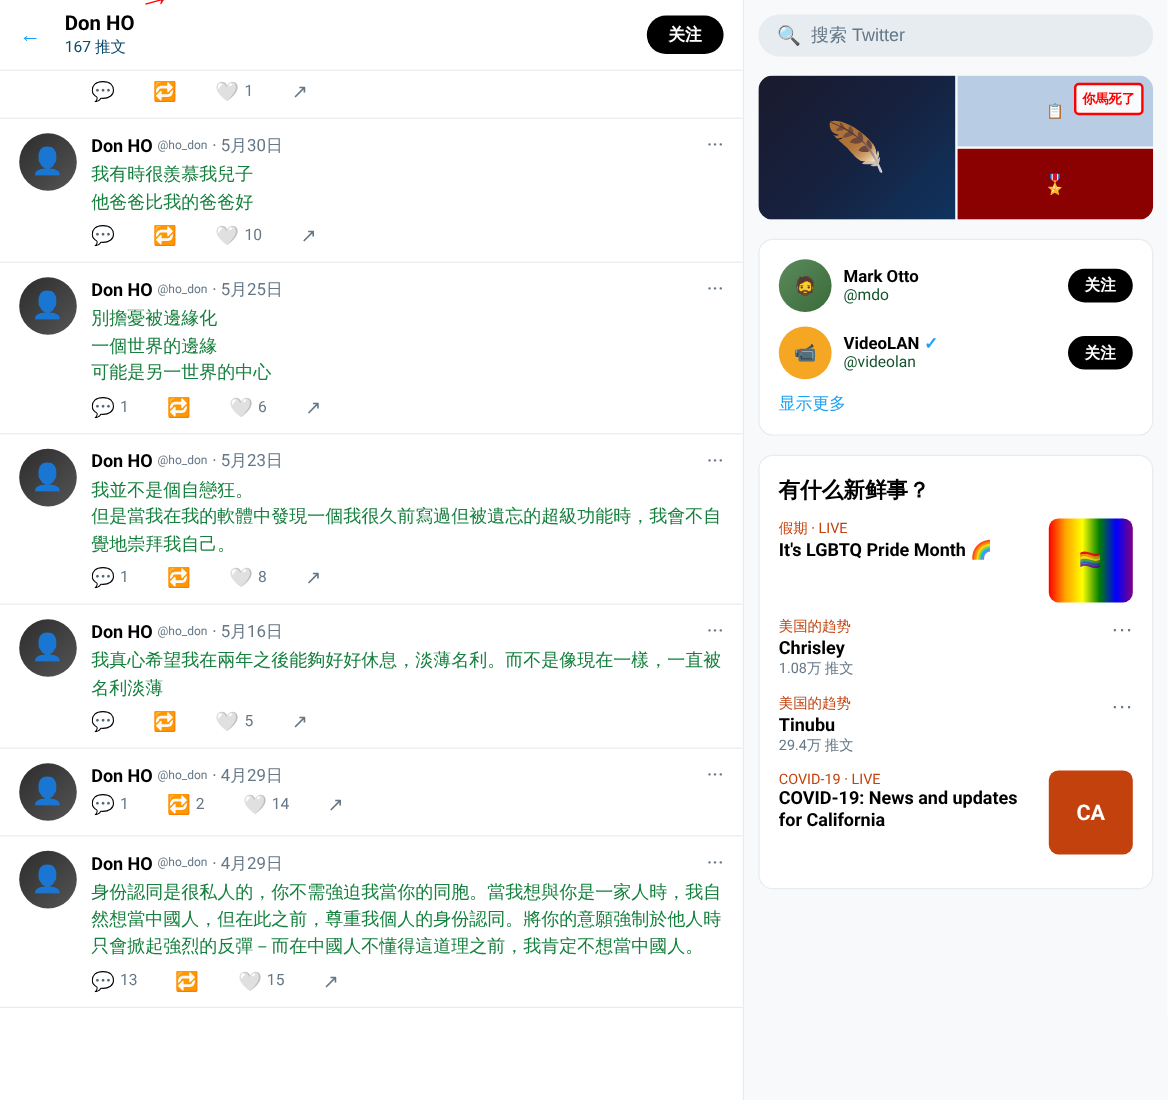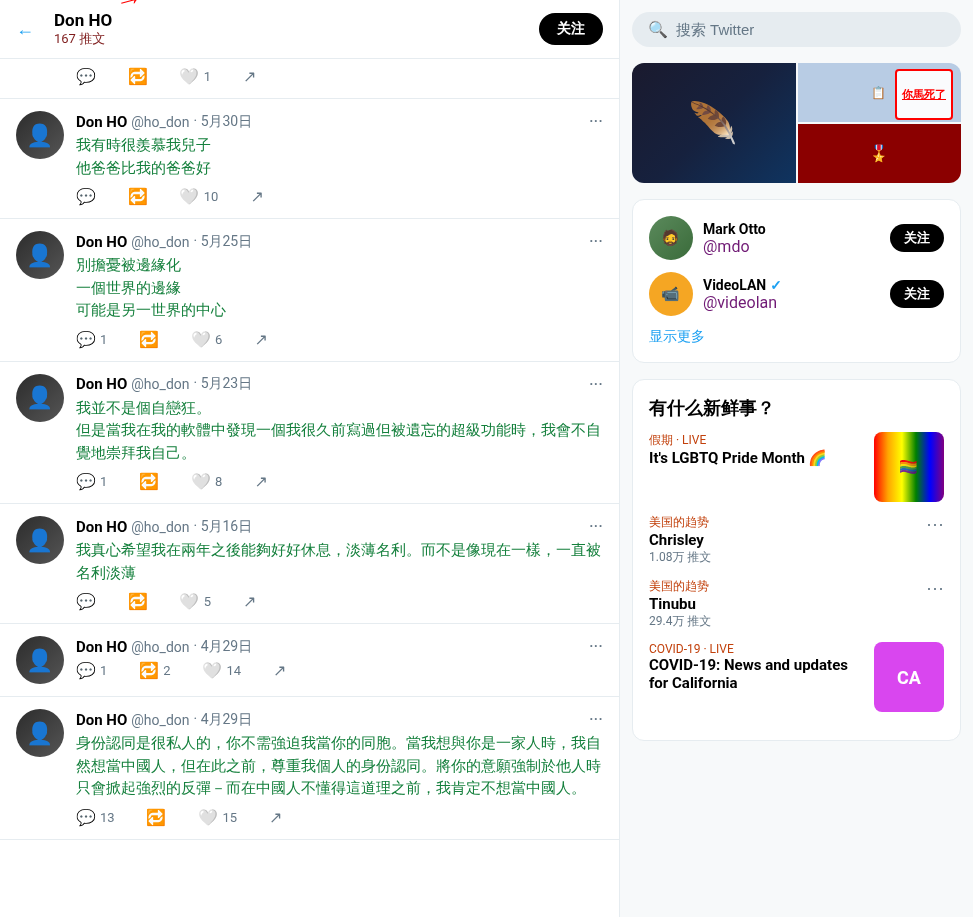--- a/index.html
+++ b/index.html
@@ -6,34 +6,34 @@
     body { font-family: -apple-system, BlinkMacSystemFont, "Segoe UI", Roboto, sans-serif; background: #fff; display: flex; width: 973px; min-height: 917px; font-size: 15px; }
 
     
     .left-panel { width: 620px; border-right: 1px solid #e6ecf0; overflow-y: auto; }
 
     
     .header { display: flex; align-items: center; padding: 10px 16px; border-bottom: 1px solid #e6ecf0; position: sticky; top: 0; background: rgba(255,255,255,0.95); z-index: 10; }
     .back-btn { margin-right: 20px; cursor: pointer; color: #1da1f2; font-size: 18px; background: none; border: none; }
     .header-info { flex: 1; }
     .header-name { font-weight: 700; font-size: 17px; }
-    .header-sub { font-size: 13px; color: #7f1d1d; }
+    .header-sub { font-size: 13px; color: #0c4a6e; }
     .follow-btn { background: #000; color: #fff; border: none; border-radius: 20px; padding: 7px 18px; font-weight: 700; font-size: 14px; cursor: pointer; }
 
     
     .arrow-annotation { position: relative; }
 
     
     .tweet-row { display: flex; padding: 12px 16px; border-bottom: 1px solid #e6ecf0; }
     .avatar { width: 48px; height: 48px; border-radius: 50%; background: #444; margin-right: 12px; flex-shrink: 0; overflow: hidden; display: flex; align-items: center; justify-content: center; }
     .tweet-content { flex: 1; }
     .tweet-header { display: flex; align-items: center; justify-content: space-between; margin-bottom: 2px; }
     .tweet-meta { display: flex; align-items: center; gap: 4px; }
     .tweet-name { font-weight: 700; font-size: 15px; }
-    .tweet-handle { color: #657786; font-size: 14px; }
+    .tweet-handle { color: #657786; font-size: 10px; }
     .tweet-date { color: #657786; font-size: 14px; }
     .tweet-more { color: #657786; cursor: pointer; font-size: 18px; }
     .tweet-text { font-size: 15px; line-height: 1.5; margin-bottom: 8px; color: #15803d; }
     .tweet-actions { display: flex; gap: 32px; color: #657786; margin-top: 4px; }
     .tweet-action { display: flex; align-items: center; gap: 4px; cursor: pointer; font-size: 13px; }
     .action-icon { font-size: 16px; }
 
     
     .actions-bar { display: flex; padding: 4px 16px 12px 16px; border-bottom: 1px solid #e6ecf0; }
     .actions-bar .tweet-actions { display: flex; gap: 32px; color: #657786; margin-left: 60px; }
@@ -47,37 +47,37 @@
     .search-input { background: none; border: none; outline: none; font-size: 15px; color: #14171a; flex: 1; }
     .search-input::placeholder { color: #657786; }
 
     
     .section-card { background: #fff; border-radius: 12px; padding: 16px; margin-bottom: 16px; border: 1px solid #e6ecf0; }
     .section-title { font-weight: 700; font-size: 18px; margin-bottom: 12px; }
     .suggestion-item { display: flex; align-items: center; margin-bottom: 12px; }
     .sugg-avatar { width: 44px; height: 44px; border-radius: 50%; background: #888; margin-right: 10px; flex-shrink: 0; display: flex; align-items: center; justify-content: center; overflow: hidden; }
     .sugg-info { flex: 1; }
     .sugg-name { font-weight: 700; font-size: 14px; display: flex; align-items: center; gap: 4px; }
-    .sugg-handle { color: #701a75; font-size: 16px; }
+    .sugg-handle { color: #14532d; font-size: 13px; }
     .verified-badge { color: #1da1f2; font-size: 14px; }
     .follow-btn-sm { background: #000; color: #fff; border: none; border-radius: 20px; padding: 5px 14px; font-weight: 700; font-size: 13px; cursor: pointer; }
     .show-more { color: #1da1f2; font-size: 14px; cursor: pointer; margin-top: 4px; }
 
     
     .trend-item { margin-bottom: 12px; display: flex; align-items: flex-start; justify-content: space-between; }
     .trend-label { font-size: 12px; color: #c2410c; }
     .trend-name { font-weight: 700; font-size: 15px; }
     .trend-count { font-size: 12px; color: #657786; }
     .trend-more-btn { color: #657786; font-size: 18px; cursor: pointer; background: none; border: none; }
     .trend-image-thumb { width: 70px; height: 70px; border-radius: 8px; background: #888; overflow: hidden; display: flex; align-items: center; justify-content: center; flex-shrink: 0; margin-left: 8px; }
 
     
     .lgbtq-thumb { background: linear-gradient(to right, red, orange, yellow, green, blue, purple); }
     
-    .ca-thumb { background: #d946ef; display: flex; align-items: center; justify-content: center; color: #fff; font-weight: 700; font-size: 18px; border-radius: 8px; }
+    .ca-thumb { background: #c2410c; display: flex; align-items: center; justify-content: center; color: #fff; font-weight: 700; font-size: 18px; border-radius: 8px; }
 
     
     .avatar-don { background: linear-gradient(135deg, #2c2c2c, #555); border-radius: 50%; }
   </style>
 </head>
 <body>
 
 <div class="left-panel">
 
   <div class="header">
@@ -309,21 +309,21 @@
     <div style="display:grid;grid-template-columns:1fr 1fr;gap:2px;height:120px;">
 
       <div style="background:linear-gradient(135deg,#1a1a2e,#16213e,#0f3460);display:flex;align-items:center;justify-content:center;font-size:40px;">
         🪶
       </div>
 
       <div style="display:flex;flex-direction:column;gap:2px;">
         <div style="flex:1;background:#b8cce4;display:flex;align-items:center;justify-content:center;position:relative;overflow:hidden;">
           <span style="font-size:12px;color:#333;">📋</span>
 
-          <div style="position:absolute;top:6px;right:8px;background:rgba(255,255,255,0.92);border:2px solid red;border-radius:4px;padding:16px 5px;font-size:11px;font-weight:700;color:red;text-decoration:underline;">你馬死了</div>
+          <div style="position:absolute;top:6px;right:8px;background:rgba(255,255,255,0.92);border:2px solid red;border-radius:4px;padding:4px 5px;font-size:11px;font-weight:700;color:red;">你馬死了</div>
         </div>
         <div style="flex:1;background:#8b0000;display:flex;align-items:center;justify-content:center;font-size:16px;">
           🎖️
         </div>
       </div>
     </div>
   </div>
 
   <div class="section-card">
     <div id="suggestions-container">

